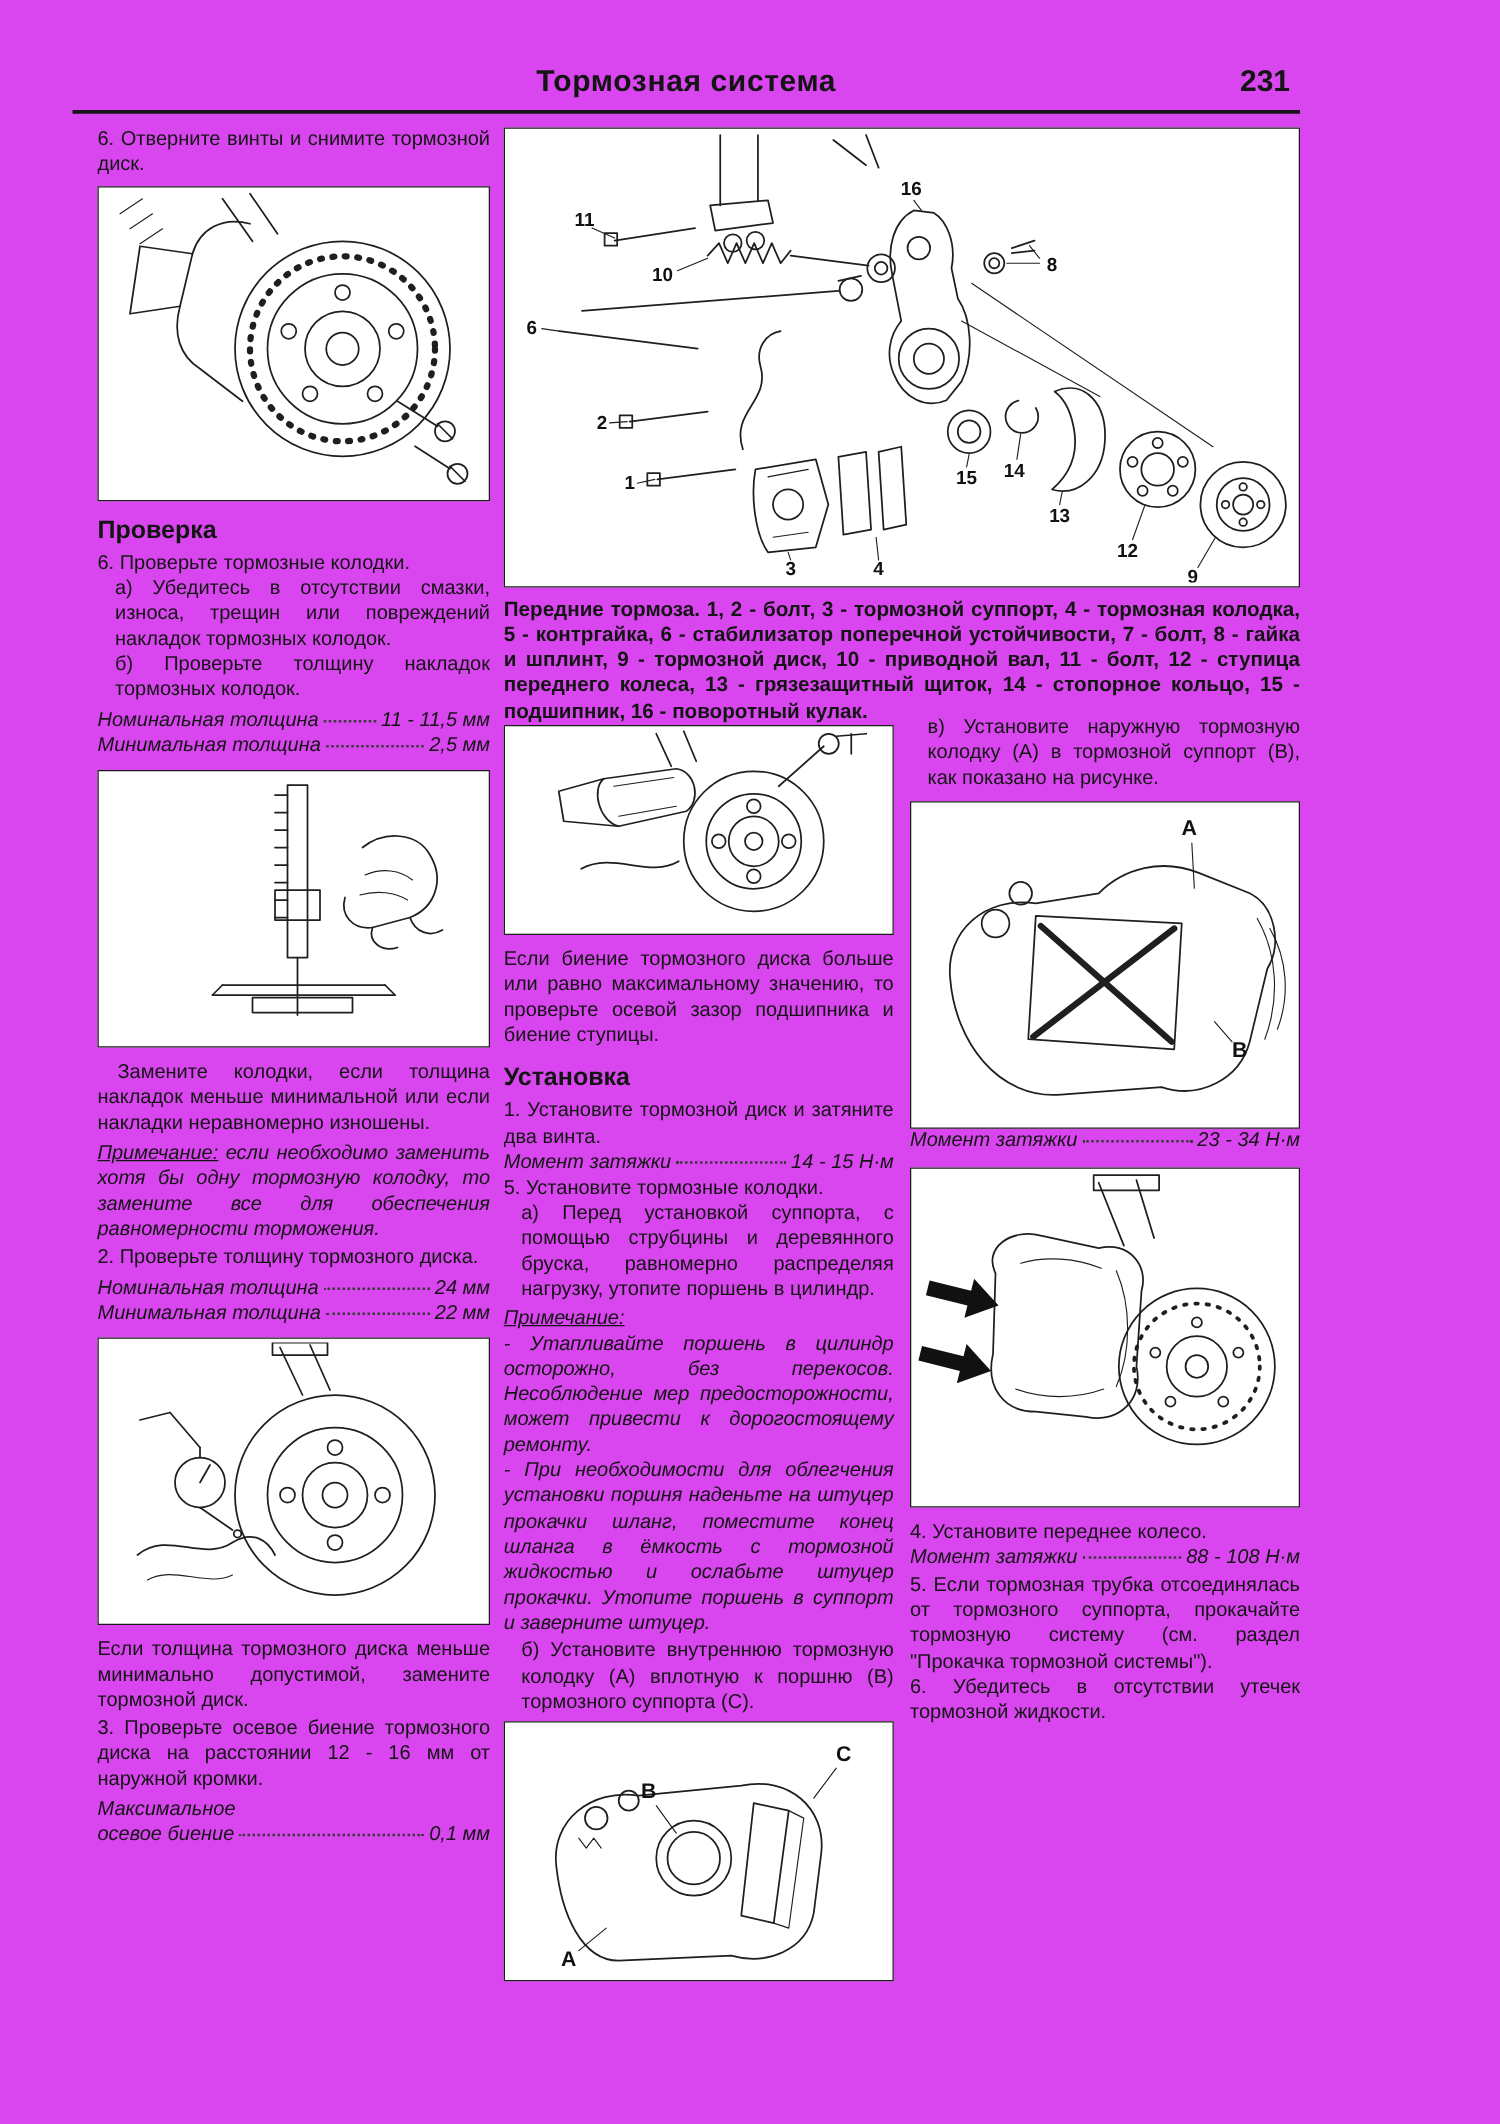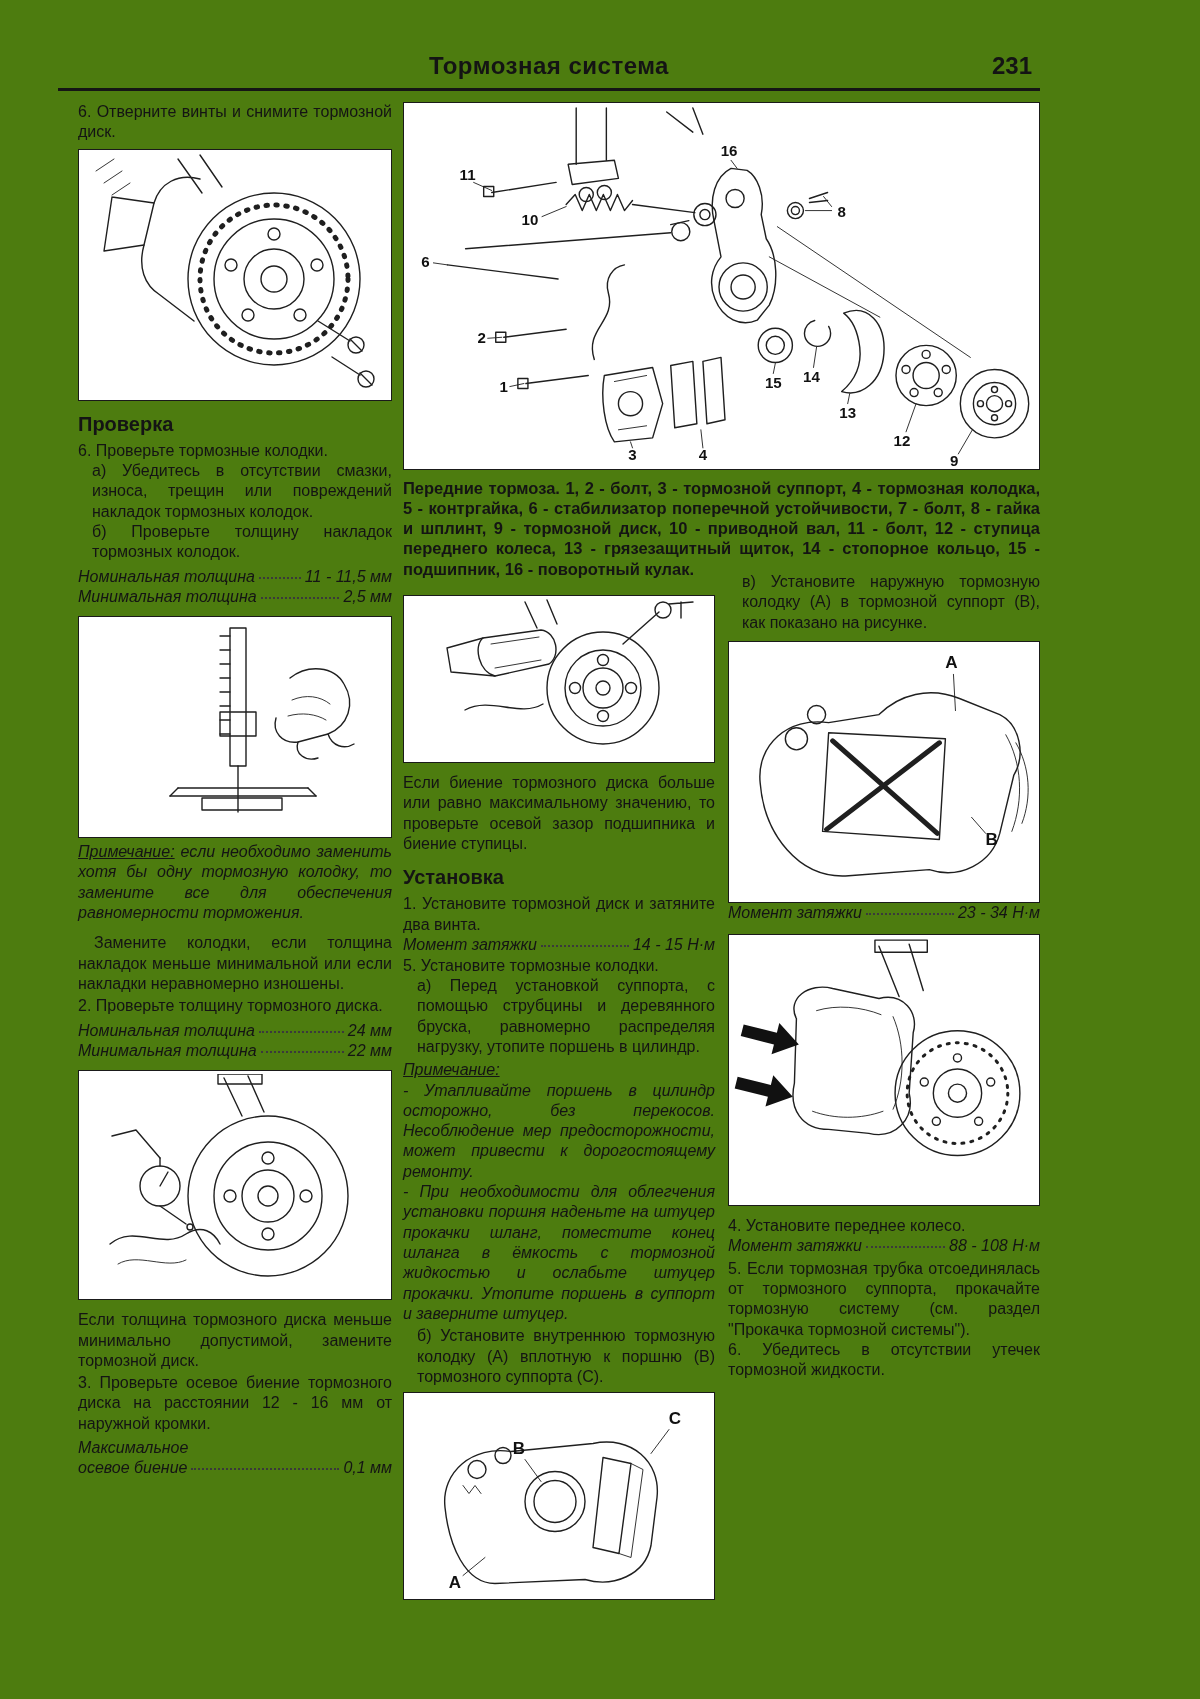--- a/index.html
+++ b/index.html
@@ -1,29 +1,29 @@
 <!DOCTYPE html>
 <html><head>
 <meta charset="utf-8">
 <style>
   * { margin:0; padding:0; box-sizing:border-box; }
   html,body { width:1200px; height:1699px; }
   body { background:#f3f2ef; font-family:"Liberation Sans", sans-serif; color:#141414; position:relative; }
-  .page { position:absolute; inset:0; background:#4d7c0f; }
+  .page { position:absolute; inset:0; background:#d946ef; }
 
   .header-title { position:absolute; top:52px; left:58px; width:982px; text-align:center;
                   font-size:24px; font-weight:bold; letter-spacing:.5px; }
   .page-number  { position:absolute; top:52px; right:168px; font-size:24px; font-weight:bold; }
   .header-rule  { position:absolute; top:88px; left:58px; width:982px; height:3px; background:#151515; }
 
   .content { position:absolute; top:102px; left:78px; width:962px; height:1580px; }
   .col { position:absolute; }
   .col-left { left:0; top:0; width:314px; }
   .exploded-block { left:325px; top:0; width:637px; }
-  .col-mid { left:325px; top:493px; width:312px; }
+  .col-mid { left:325px; top:478px; width:312px; }
   .col-right { left:650px; top:470px; width:312px; }
 
   .p { font-size:16px; line-height:1.27; text-align:justify; }
   .sub { margin-left:14px; }
   .ind { text-indent:16px; }
   .it { font-style:italic; }
   .u  { text-decoration:underline; }
   .h2 { font-size:20px; font-weight:bold; margin:12px 0 5px; }
   .caption { font-size:16.5px; font-weight:bold; line-height:1.22; text-align:justify; margin-top:8px; }
 
@@ -123,23 +123,23 @@
             <rect x="120" y="178" width="80" height="12"></rect>
           </g>
           <g>
             <path d="M208,58 C226,44 252,46 262,64 C274,84 266,106 246,114 L216,122 C200,124 190,112 194,98"></path>
             <path d="M216,122 C212,134 224,142 236,138 M246,114 C250,126 262,130 272,124"></path>
             <path d="M210,80 C224,74 238,76 248,84 M206,96 C220,92 234,94 244,100" class="thin"></path>
           </g>
         </svg>
       </div>
 
+      <p class="p ind" style="margin-top:10px">Замените колодки, если толщина накладок меньше минимальной или если накладки неравномерно изношены.</p>
+
       <p class="p it" style="margin-top:4px"><span class="u">Примечание:</span> <span>если необходимо заменить хотя бы одну тормозную колодку, то замените все для обеспечения равномерности торможения.</span></p>
-
-      <p class="p ind" style="margin-top:10px">Замените колодки, если толщина накладок меньше минимальной или если накладки неравномерно изношены.</p>
 
       <p class="p" style="margin-top:2px">2. Проверьте толщину тормозного диска.</p>
 
       <div class="spec" style="margin-top:4px">
         <span>Номинальная толщина</span>
         <span class="lead"></span>
         <span class="val">24 мм</span>
       </div>
       <div class="spec">
         <span>Минимальная толщина</span>

